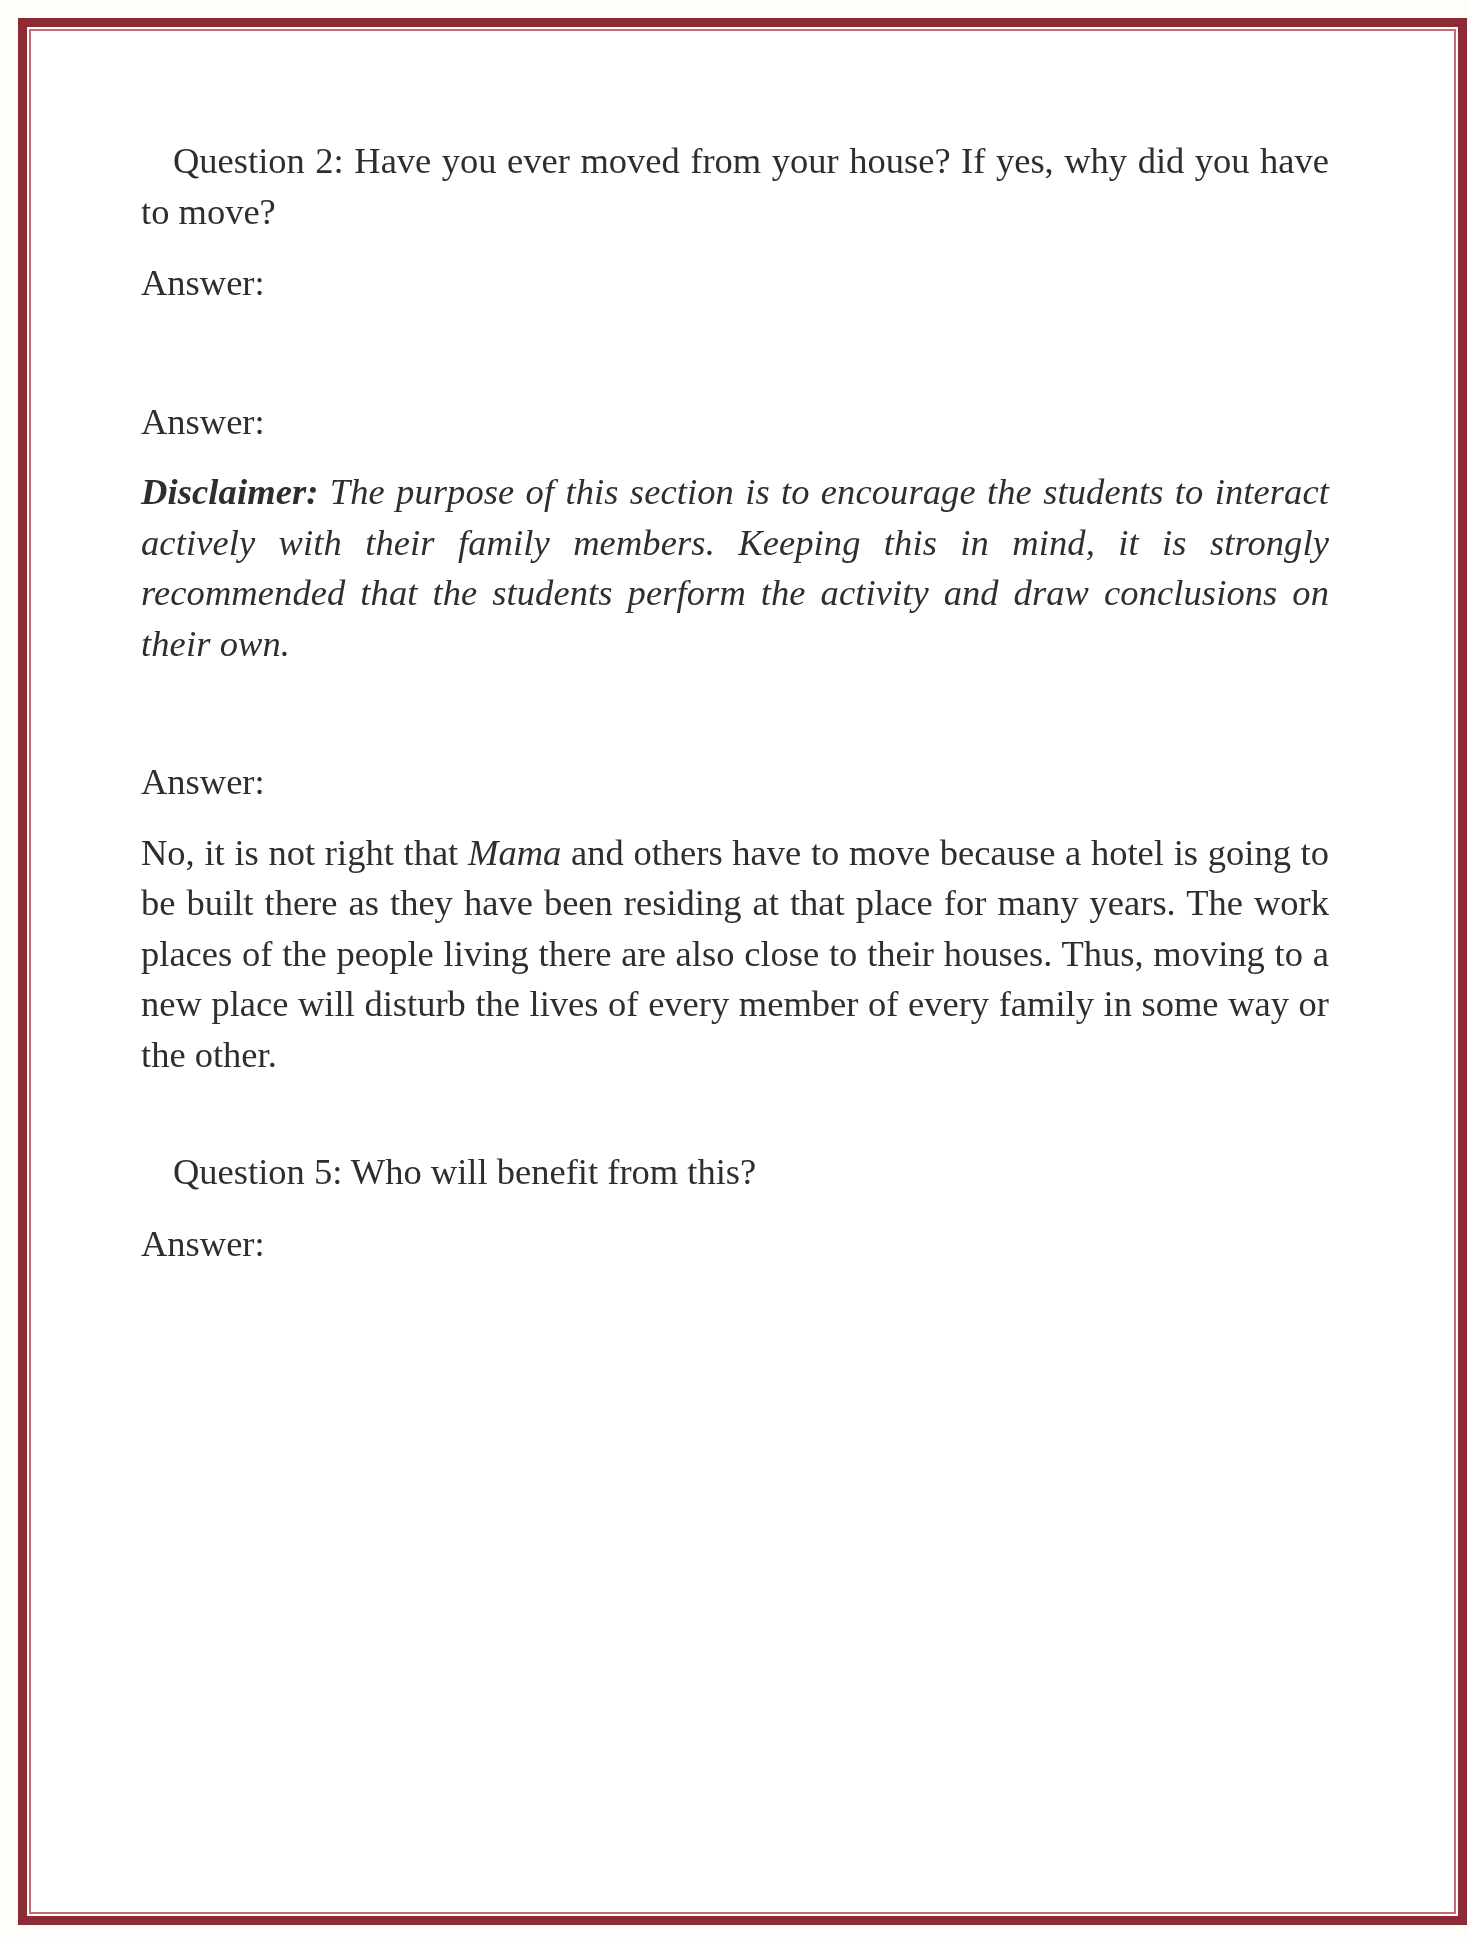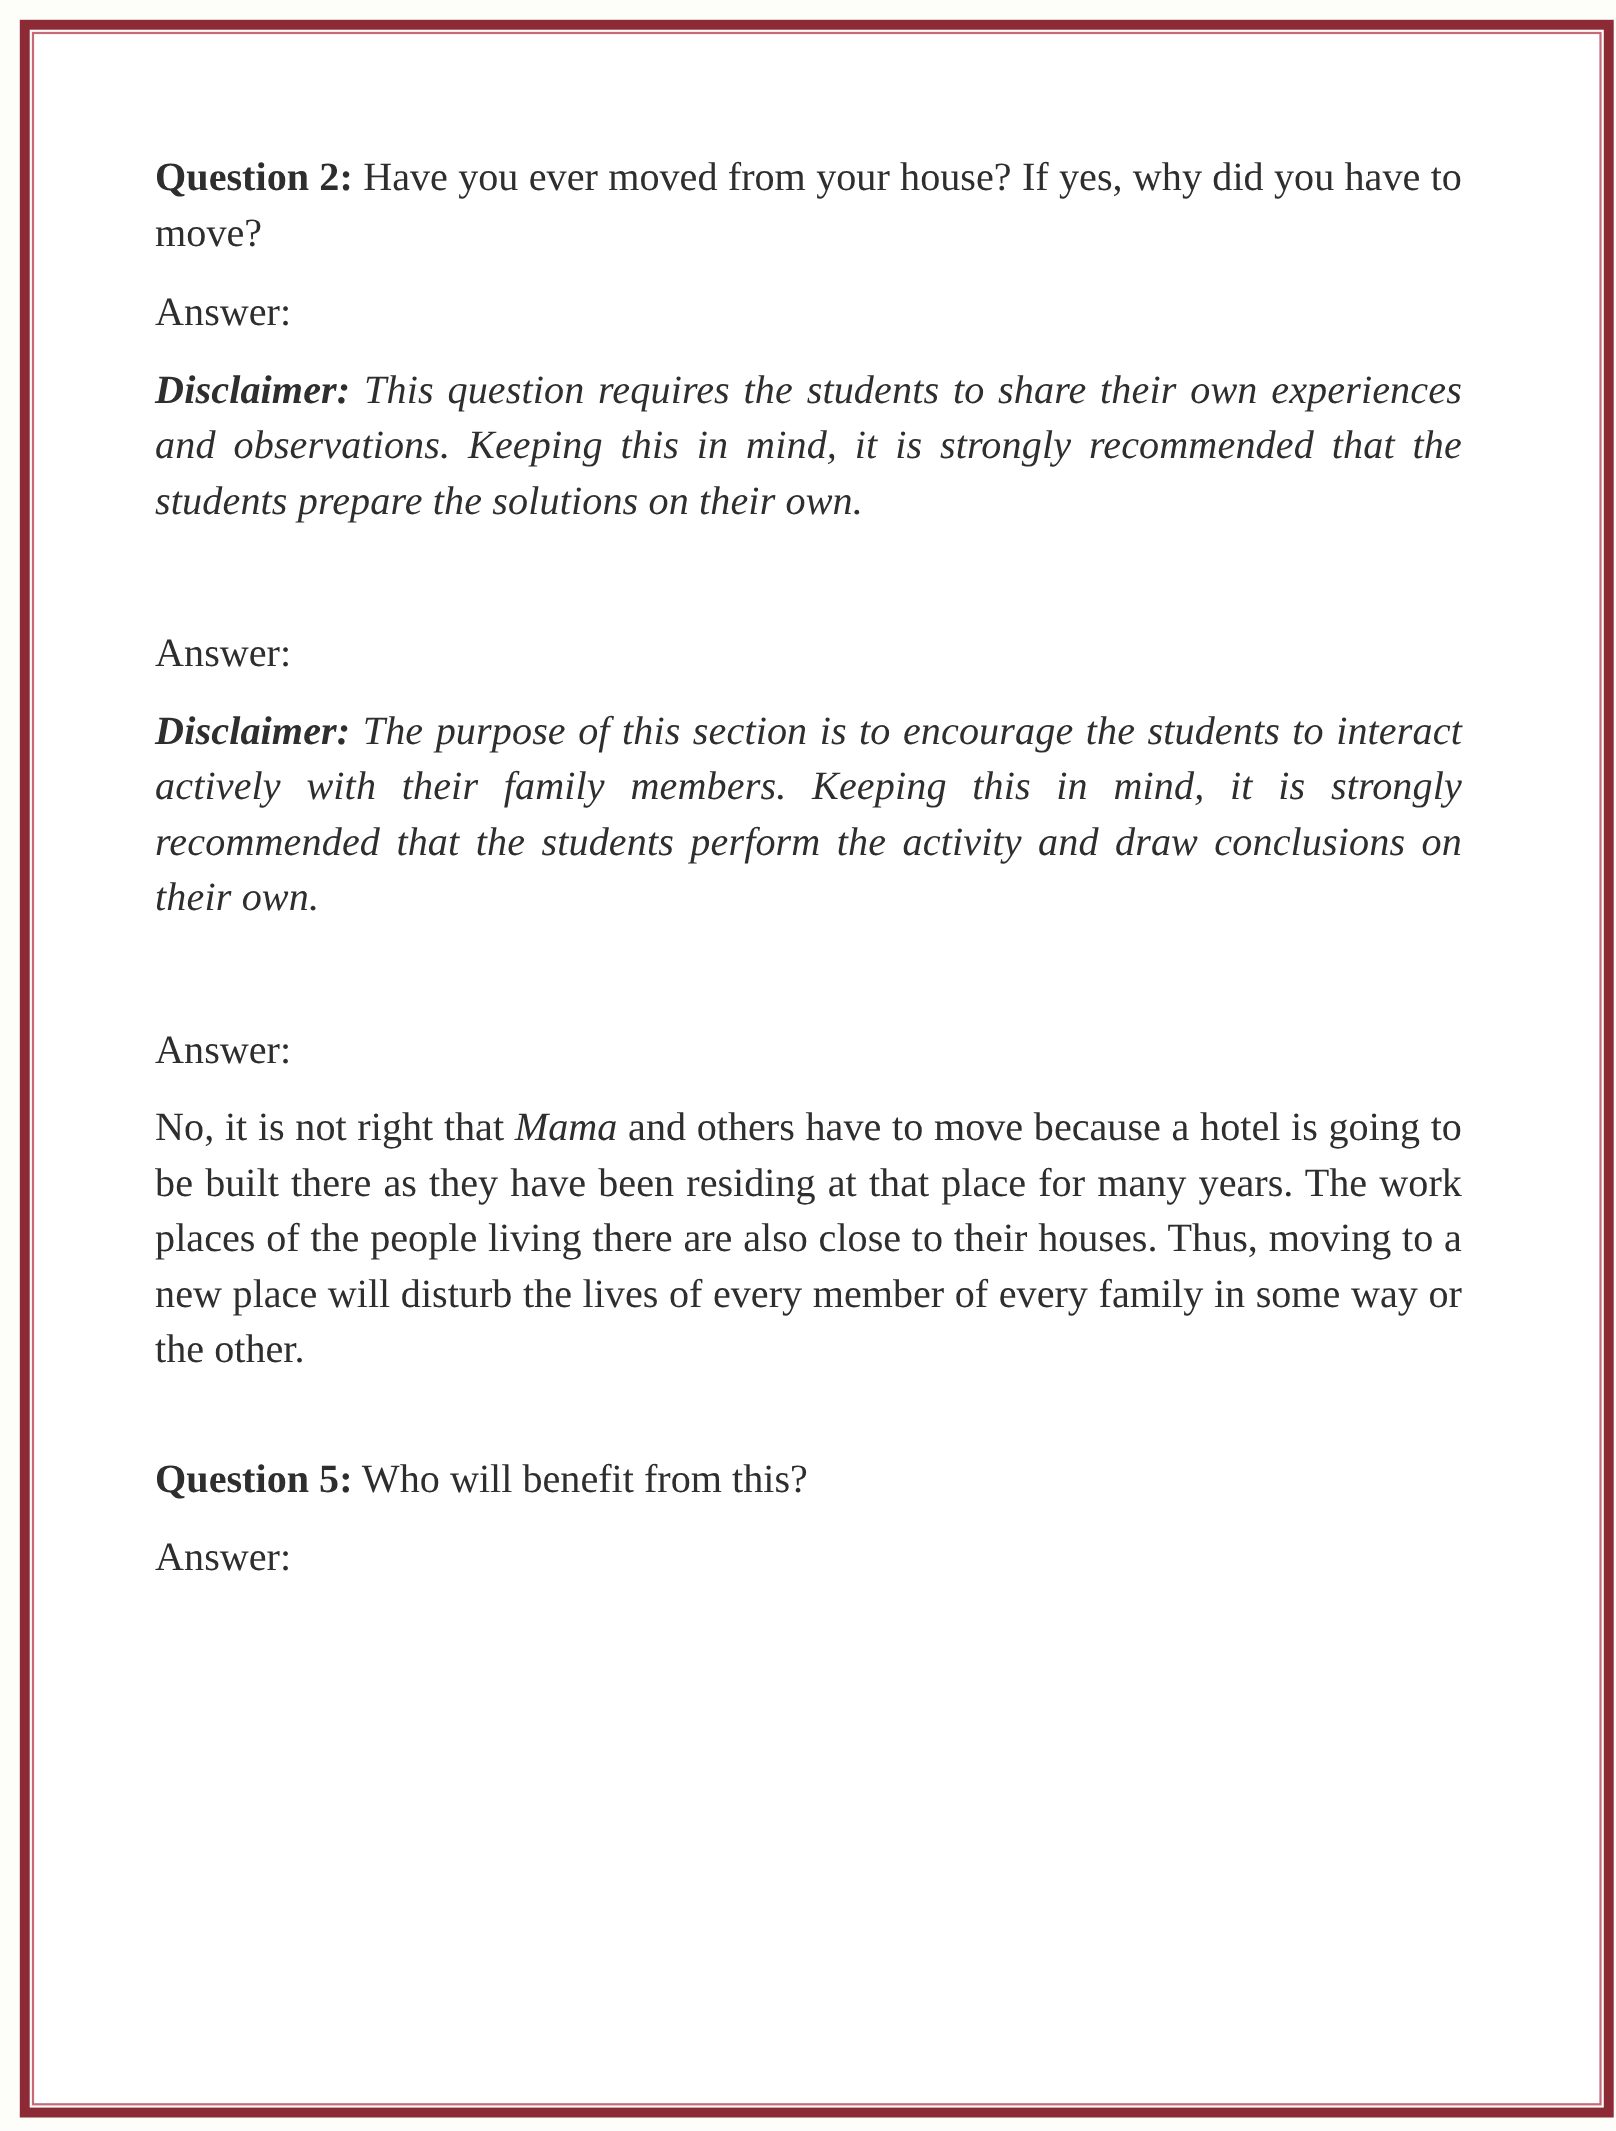--- a/index.html
+++ b/index.html
@@ -23,35 +23,34 @@
   .content {
     position:absolute; left:141px; top:136px; width:1188px;
     font-size:36.5px; line-height:50.5px;
   }
   .q { margin:0; text-align:justify; }
   .ans-label { margin:21px 0 0 0; font-weight:normal; }
   .disc { margin:20px 0 0 0; font-style:italic; text-align:justify; letter-spacing:0.1px; }
   .disc b { font-weight:bold; }
   .ans-text { margin:20px 0 0 0; text-align:justify;font-family:Liberation Serif, serif; }
   .section-gap { height:67px; }
-  b.qlabel { font-weight:bold; }
+  b.qlabel { font-weight:normal;margin-left:32px; }
   i.emph { font-style:italic; }
 </style>
 </head>
 <body>
 
 <div class="frame-outer"></div>
 <div class="frame-inner"></div>
 
 <div class="content">
 
   <div>
     <p class="q"><b class="qlabel">Question 2:</b><span> Have you ever moved from your house? If yes, why did you have to move?</span></p>
     <p class="ans-label">Answer:</p>
-    <p class="disc"><b>Disclaimer:</b><span> This question requires the students to share their own experiences and observations. Keeping this in mind, it is strongly recommended that the students prepare the solutions on their own.</span></p>
   </div>
 
   <div class="section-gap"></div>
 
   <div>
     <p class="ans-label">Answer:</p>
     <p class="disc"><b>Disclaimer:</b><span> The purpose of this section is to encourage the students to interact actively with their family members. Keeping this in mind, it is strongly recommended that the students perform the activity and draw conclusions on their own.</span></p>
   </div>
 
   <div class="section-gap"></div>

